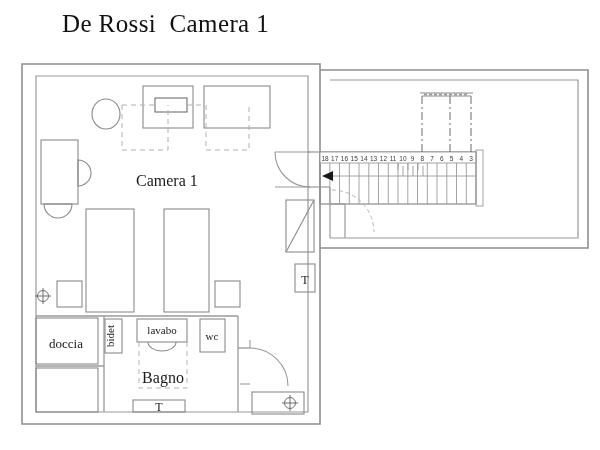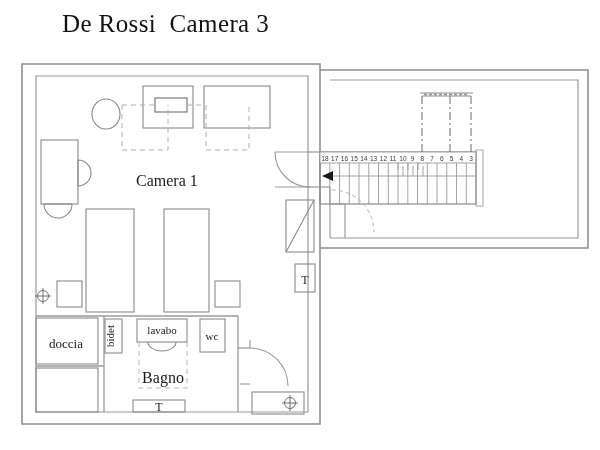--- a/index.html
+++ b/index.html
@@ -55,21 +55,21 @@
     font-family: "Liberation Sans", "DejaVu Sans", sans-serif;
     fill: #3a3a3a;
   }
 </style>
 </head>
 <body>
 
 <div id="plan-root">
 
   <div id="title-bar">
-    <div id="plan-title">De Rossi  Camera 3</div>
+    <div id="plan-title">De Rossi  Camera 1</div>
   </div>
 
   <svg id="floorplan-svg" width="600" height="450" viewBox="0 0 600 450">
 
     <g fill="none" stroke="#8f8f8f" stroke-width="1.6">
       <path d="M22,64 L320,64 L320,424 L22,424 Z"></path>
     </g>
     <g fill="none" stroke="#9a9a9a" stroke-width="1.2">
       <path d="M36,76 L308,76 L308,412 L36,412 Z"></path>
     </g>

